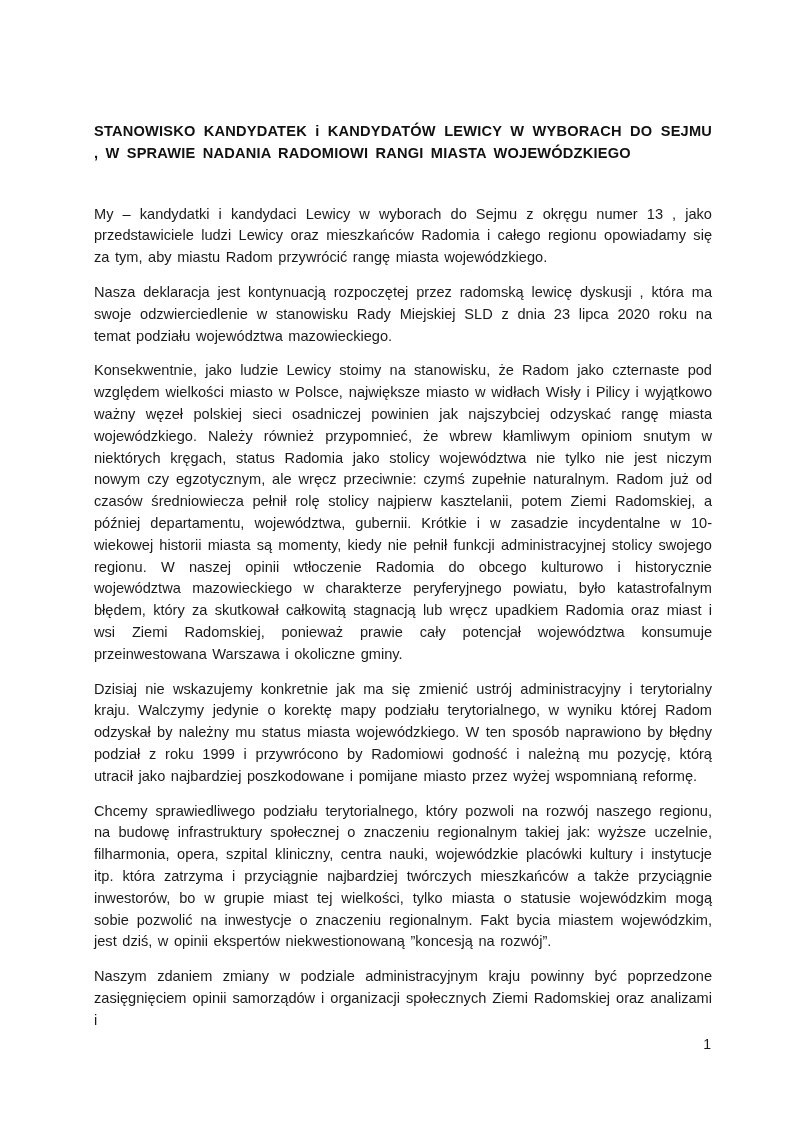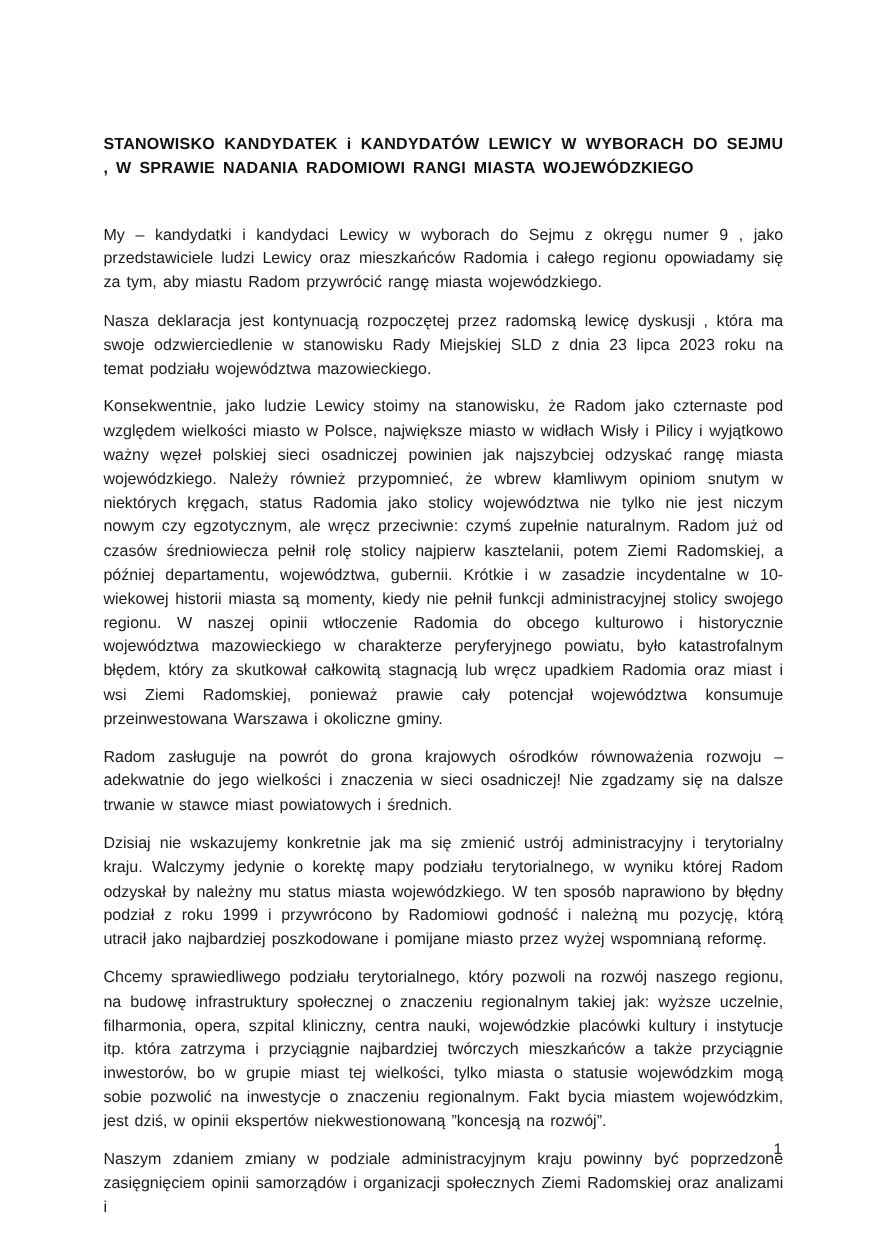--- a/index.html
+++ b/index.html
@@ -52,23 +52,22 @@
     color: #1a1a1a;
   }
 </style>
 </head>
 <body>
 
 <div class="page">
   <div class="content">
     <div class="doc-title">STANOWISKO  KANDYDATEK  i  KANDYDATÓW  LEWICY  W  WYBORACH  DO  SEJMU , W  SPRAWIE NADANIA  RADOMIOWI  RANGI  MIASTA WOJEWÓDZKIEGO</div>
 
-    <p class="doc-paragraph">My – kandydatki  i  kandydaci  Lewicy  w  wyborach do  Sejmu  z okręgu  numer  9  , jako przedstawiciele  ludzi  Lewicy oraz  mieszkańców  Radomia  i całego regionu  opowiadamy  się  za tym, aby  miastu  Radom przywrócić  rangę  miasta  wojewódzkiego.</p>
-    <p class="doc-paragraph">Nasza  deklaracja  jest  kontynuacją  rozpoczętej  przez  radomską lewicę  dyskusji , która  ma  swoje odzwierciedlenie  w   stanowisku Rady  Miejskiej  SLD  z  dnia  23  lipca  2023  roku  na  temat podziału  województwa  mazowieckiego.</p>
+    <p class="doc-paragraph">My – kandydatki  i  kandydaci  Lewicy  w  wyborach do  Sejmu  z okręgu  numer  13  , jako przedstawiciele  ludzi  Lewicy oraz  mieszkańców  Radomia  i całego regionu  opowiadamy  się  za tym, aby  miastu  Radom przywrócić  rangę  miasta  wojewódzkiego.</p>
+    <p class="doc-paragraph">Nasza  deklaracja  jest  kontynuacją  rozpoczętej  przez  radomską lewicę  dyskusji , która  ma  swoje odzwierciedlenie  w   stanowisku Rady  Miejskiej  SLD  z  dnia  23  lipca  2020  roku  na  temat podziału  województwa  mazowieckiego.</p>
     <p class="doc-paragraph">Konsekwentnie,   jako  ludzie  Lewicy  stoimy  na  stanowisku, że  Radom  jako  czternaste   pod względem  wielkości  miasto w Polsce, największe miasto w widłach Wisły i Pilicy i wyjątkowo ważny węzeł polskiej sieci osadniczej powinien  jak  najszybciej  odzyskać  rangę  miasta  wojewódzkiego. Należy również przypomnieć, że wbrew kłamliwym opiniom snutym w niektórych kręgach, status Radomia jako stolicy województwa nie tylko nie jest niczym nowym czy egzotycznym, ale wręcz przeciwnie: czymś zupełnie naturalnym. Radom już od czasów średniowiecza pełnił rolę stolicy najpierw kasztelanii, potem Ziemi Radomskiej, a później departamentu, województwa, gubernii. Krótkie i w zasadzie incydentalne w 10-wiekowej historii miasta są momenty, kiedy nie pełnił funkcji administracyjnej stolicy swojego regionu.  W  naszej  opinii  wtłoczenie  Radomia  do obcego kulturowo i historycznie województwa  mazowieckiego w  charakterze  peryferyjnego  powiatu, było katastrofalnym błędem, który za skutkował całkowitą stagnacją lub wręcz upadkiem Radomia oraz miast i wsi Ziemi Radomskiej, ponieważ prawie cały potencjał województwa konsumuje przeinwestowana Warszawa i okoliczne gminy.</p>
-    <p class="doc-paragraph">Radom  zasługuje na  powrót  do  grona krajowych ośrodków równoważenia rozwoju – adekwatnie do jego wielkości  i znaczenia w sieci osadniczej! Nie  zgadzamy się  na  dalsze  trwanie  w  stawce  miast powiatowych  i średnich.</p>
     <p class="doc-paragraph">Dzisiaj  nie  wskazujemy  konkretnie  jak  ma  się  zmienić  ustrój  administracyjny  i  terytorialny  kraju. Walczymy   jedynie o  korektę   mapy  podziału  terytorialnego, w  wyniku  której Radom  odzyskał  by należny  mu  status  miasta  wojewódzkiego. W  ten  sposób  naprawiono  by  błędny  podział  z  roku 1999 i  przywrócono  by  Radomiowi  godność i  należną  mu  pozycję, którą   utracił jako  najbardziej poszkodowane  i pomijane  miasto   przez  wyżej wspomnianą  reformę.</p>
     <p class="doc-paragraph">Chcemy  sprawiedliwego  podziału  terytorialnego, który  pozwoli   na  rozwój  naszego regionu, na budowę  infrastruktury  społecznej o  znaczeniu  regionalnym  takiej   jak:  wyższe  uczelnie, filharmonia, opera, szpital  kliniczny, centra nauki, wojewódzkie placówki  kultury  i  instytucje  itp. która  zatrzyma  i  przyciągnie  najbardziej  twórczych  mieszkańców  a  także  przyciągnie  inwestorów, bo w grupie miast tej wielkości, tylko  miasta o  statusie  wojewódzkim  mogą sobie  pozwolić  na inwestycje  o  znaczeniu  regionalnym. Fakt bycia  miastem  wojewódzkim,   jest dziś, w opinii ekspertów niekwestionowaną ”koncesją na rozwój”.</p>
     <p class="doc-paragraph">Naszym  zdaniem zmiany  w  podziale  administracyjnym kraju  powinny być  poprzedzone zasięgnięciem  opinii  samorządów i organizacji społecznych Ziemi Radomskiej oraz  analizami  i</p>
   </div>
 
   <div class="page-number">1</div>
 </div>
 
 </body></html>

